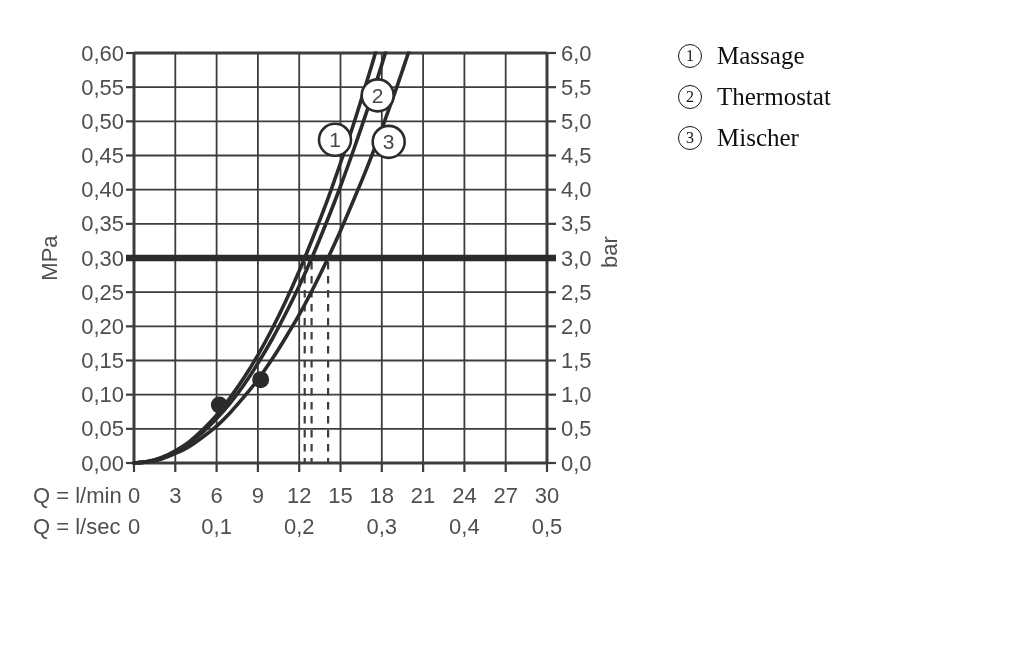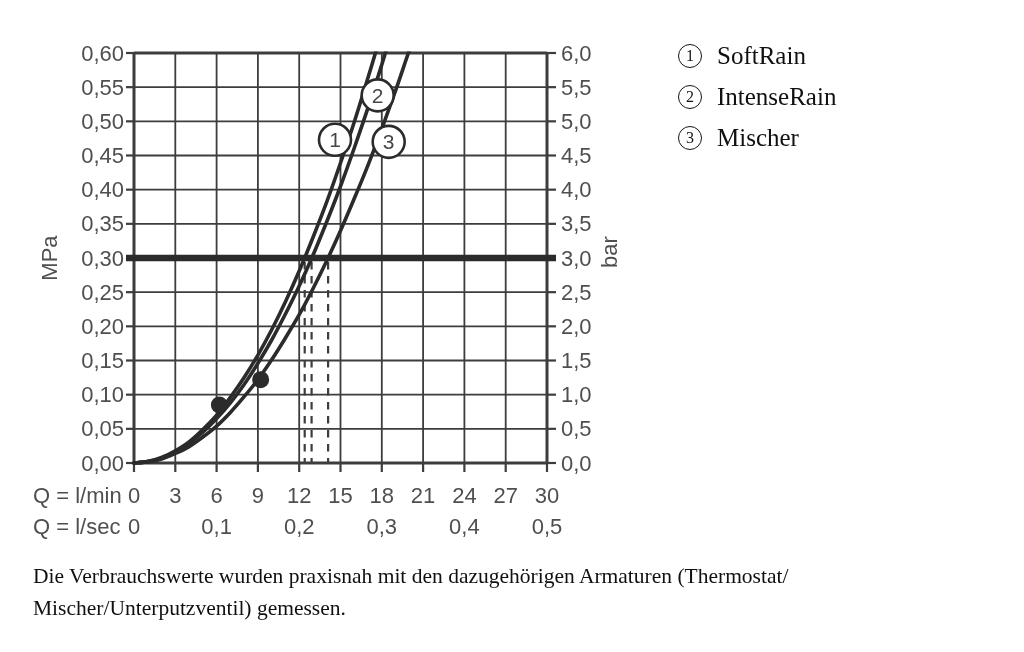--- a/index.html
+++ b/index.html
@@ -172,30 +172,26 @@
           <text x="547" y="534" text-anchor="middle" fill="#4f4f4f" font-size="22">0,5</text>
         </g>
         <text transform="translate(57,258) rotate(-90)" text-anchor="middle" fill="#4f4f4f" font-size="22">MPa</text>
         <text transform="translate(617,252) rotate(-90)" text-anchor="middle" fill="#4f4f4f" font-size="22">bar</text>
       </svg>
     </div>
 
   <div class="legend">
     <div class="legend-item">
       <span class="legend-num">1</span>
-      <span class="legend-label">SoftRain</span>
+      <span class="legend-label">Massage</span>
     </div>
     <div class="legend-item">
       <span class="legend-num">2</span>
-      <span class="legend-label">IntenseRain</span>
+      <span class="legend-label">Thermostat</span>
     </div>
     <div class="legend-item">
       <span class="legend-num">3</span>
       <span class="legend-label">Mischer</span>
     </div>
   </div>
 
-  <div class="caption">
-    <div>Die Verbrauchswerte wurden praxisnah mit den dazugehörigen Armaturen (Thermostat/</div>
-    <div>Mischer/Unterputzventil) gemessen.</div>
-  </div>
 
 </div>
 
 </body></html>

